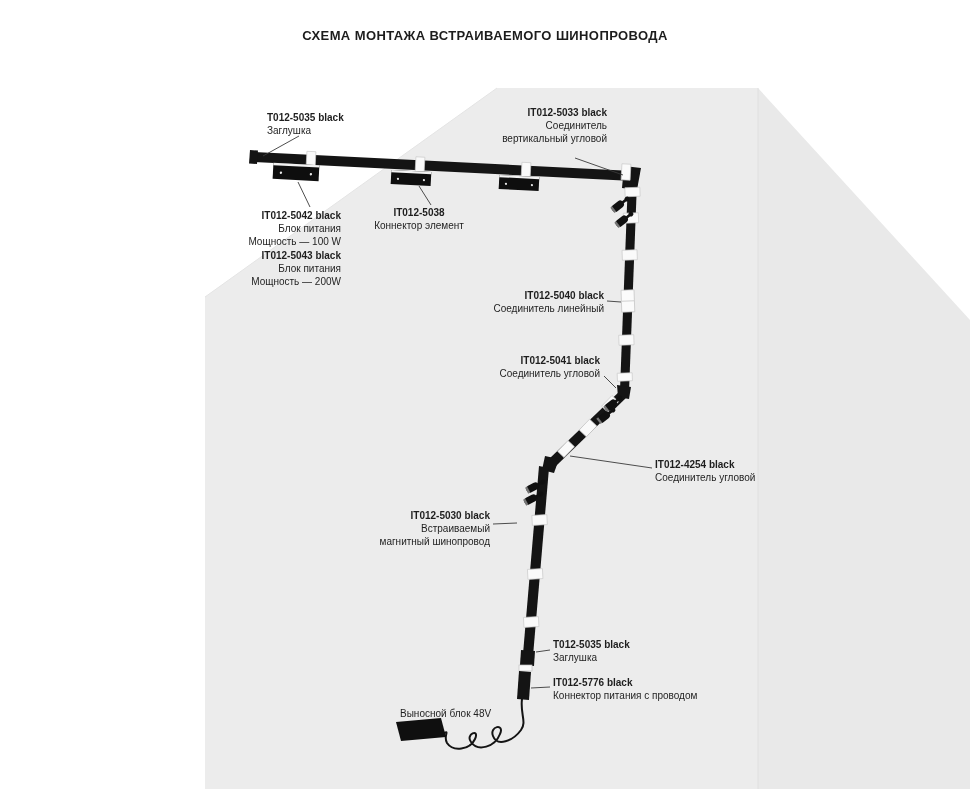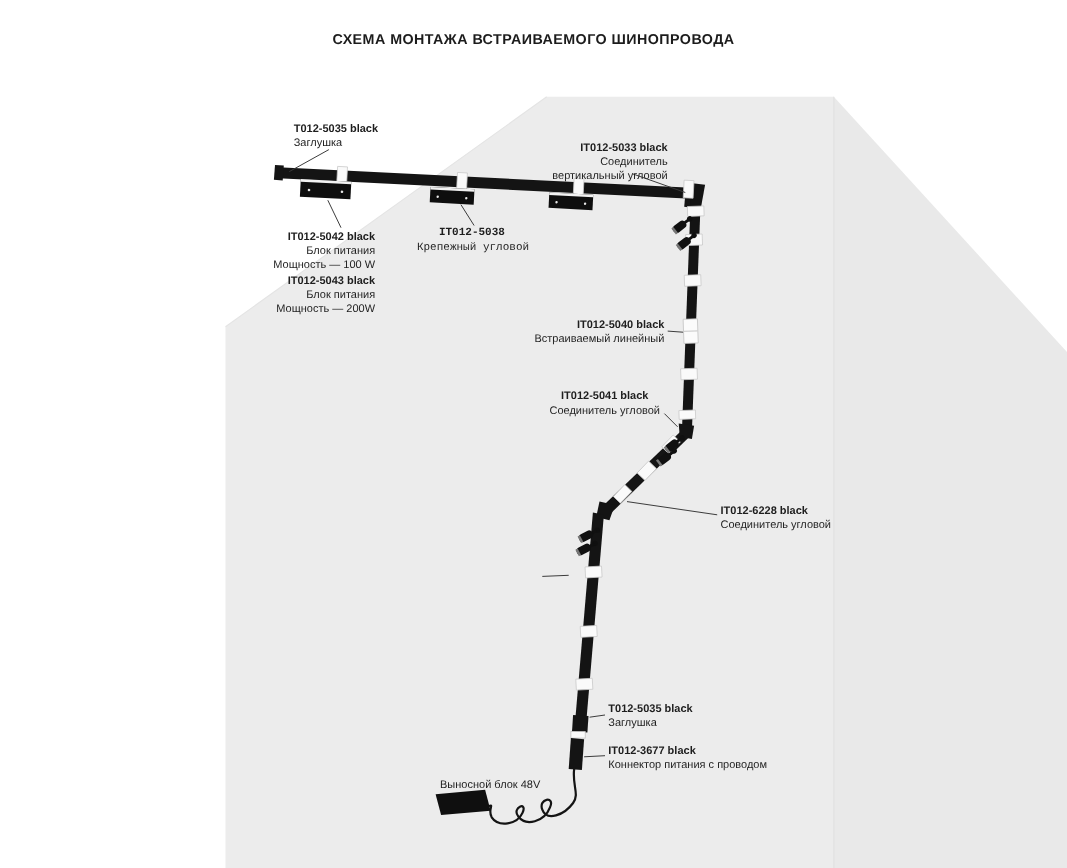--- a/index.html
+++ b/index.html
@@ -169,54 +169,59 @@
     <div>Блок питания</div>
     <div>Мощность — 100 W</div>
   </div>
 
   <div class="lbl r" style="right:629px;top:249px;">
     <div class="pn">IT012-5043 black</div>
     <div>Блок питания</div>
     <div>Мощность — 200W</div>
   </div>
 
-  <div class="lbl c" style="left:379px;top:206px;width:100px;font-family:Liberation Mono, monospace;">
+  <div class="lbl c" style="left:369px;top:206px;width:100px;">
     <div class="pn">IT012-5038</div>
-    <div>Крепежный угловой</div>
-  </div>
-
-  <div class="lbl r" style="right:363px;top:128px;margin-left:48px;">
+    <div>Коннектор элемент</div>
+  </div>
+
+  <div class="lbl r" style="right:363px;top:106px;margin-left:48px;">
     <div class="pn">IT012-5033 black</div>
     <div>Соединитель</div>
     <div>вертикальный угловой</div>
   </div>
 
   <div class="lbl r" style="right:366px;top:289px;margin-left:43px;">
     <div class="pn">IT012-5040 black</div>
-    <div>Встраиваемый линейный</div>
-  </div>
-
-  <div class="lbl r" style="right:370px;top:354px;text-align:center;">
+    <div>Соединитель линейный</div>
+  </div>
+
+  <div class="lbl r" style="right:370px;top:354px;">
     <div class="pn">IT012-5041 black</div>
     <div>Соединитель угловой</div>
   </div>
 
   <div class="lbl" style="left:655px;top:458px;">
-    <div class="pn">IT012-6228 black</div>
+    <div class="pn">IT012-4254 black</div>
     <div>Соединитель угловой</div>
   </div>
 
+  <div class="lbl r" style="right:480px;top:509px;">
+    <div class="pn">IT012-5030 black</div>
+    <div>Встраиваемый</div>
+    <div>магнитный шинопровод</div>
+  </div>
 
   <div class="lbl" style="left:553px;top:638px;">
     <div class="pn">T012-5035 black</div>
     <div>Заглушка</div>
   </div>
 
   <div class="lbl" style="left:553px;top:676px;">
-    <div class="pn">IT012-3677 black</div>
+    <div class="pn">IT012-5776 black</div>
     <div>Коннектор питания с проводом</div>
   </div>
 
   <div class="lbl" style="left:400px;top:707px;">
     <div>Выносной блок 48V</div>
   </div>
 
 </div>
 
 </body></html>

